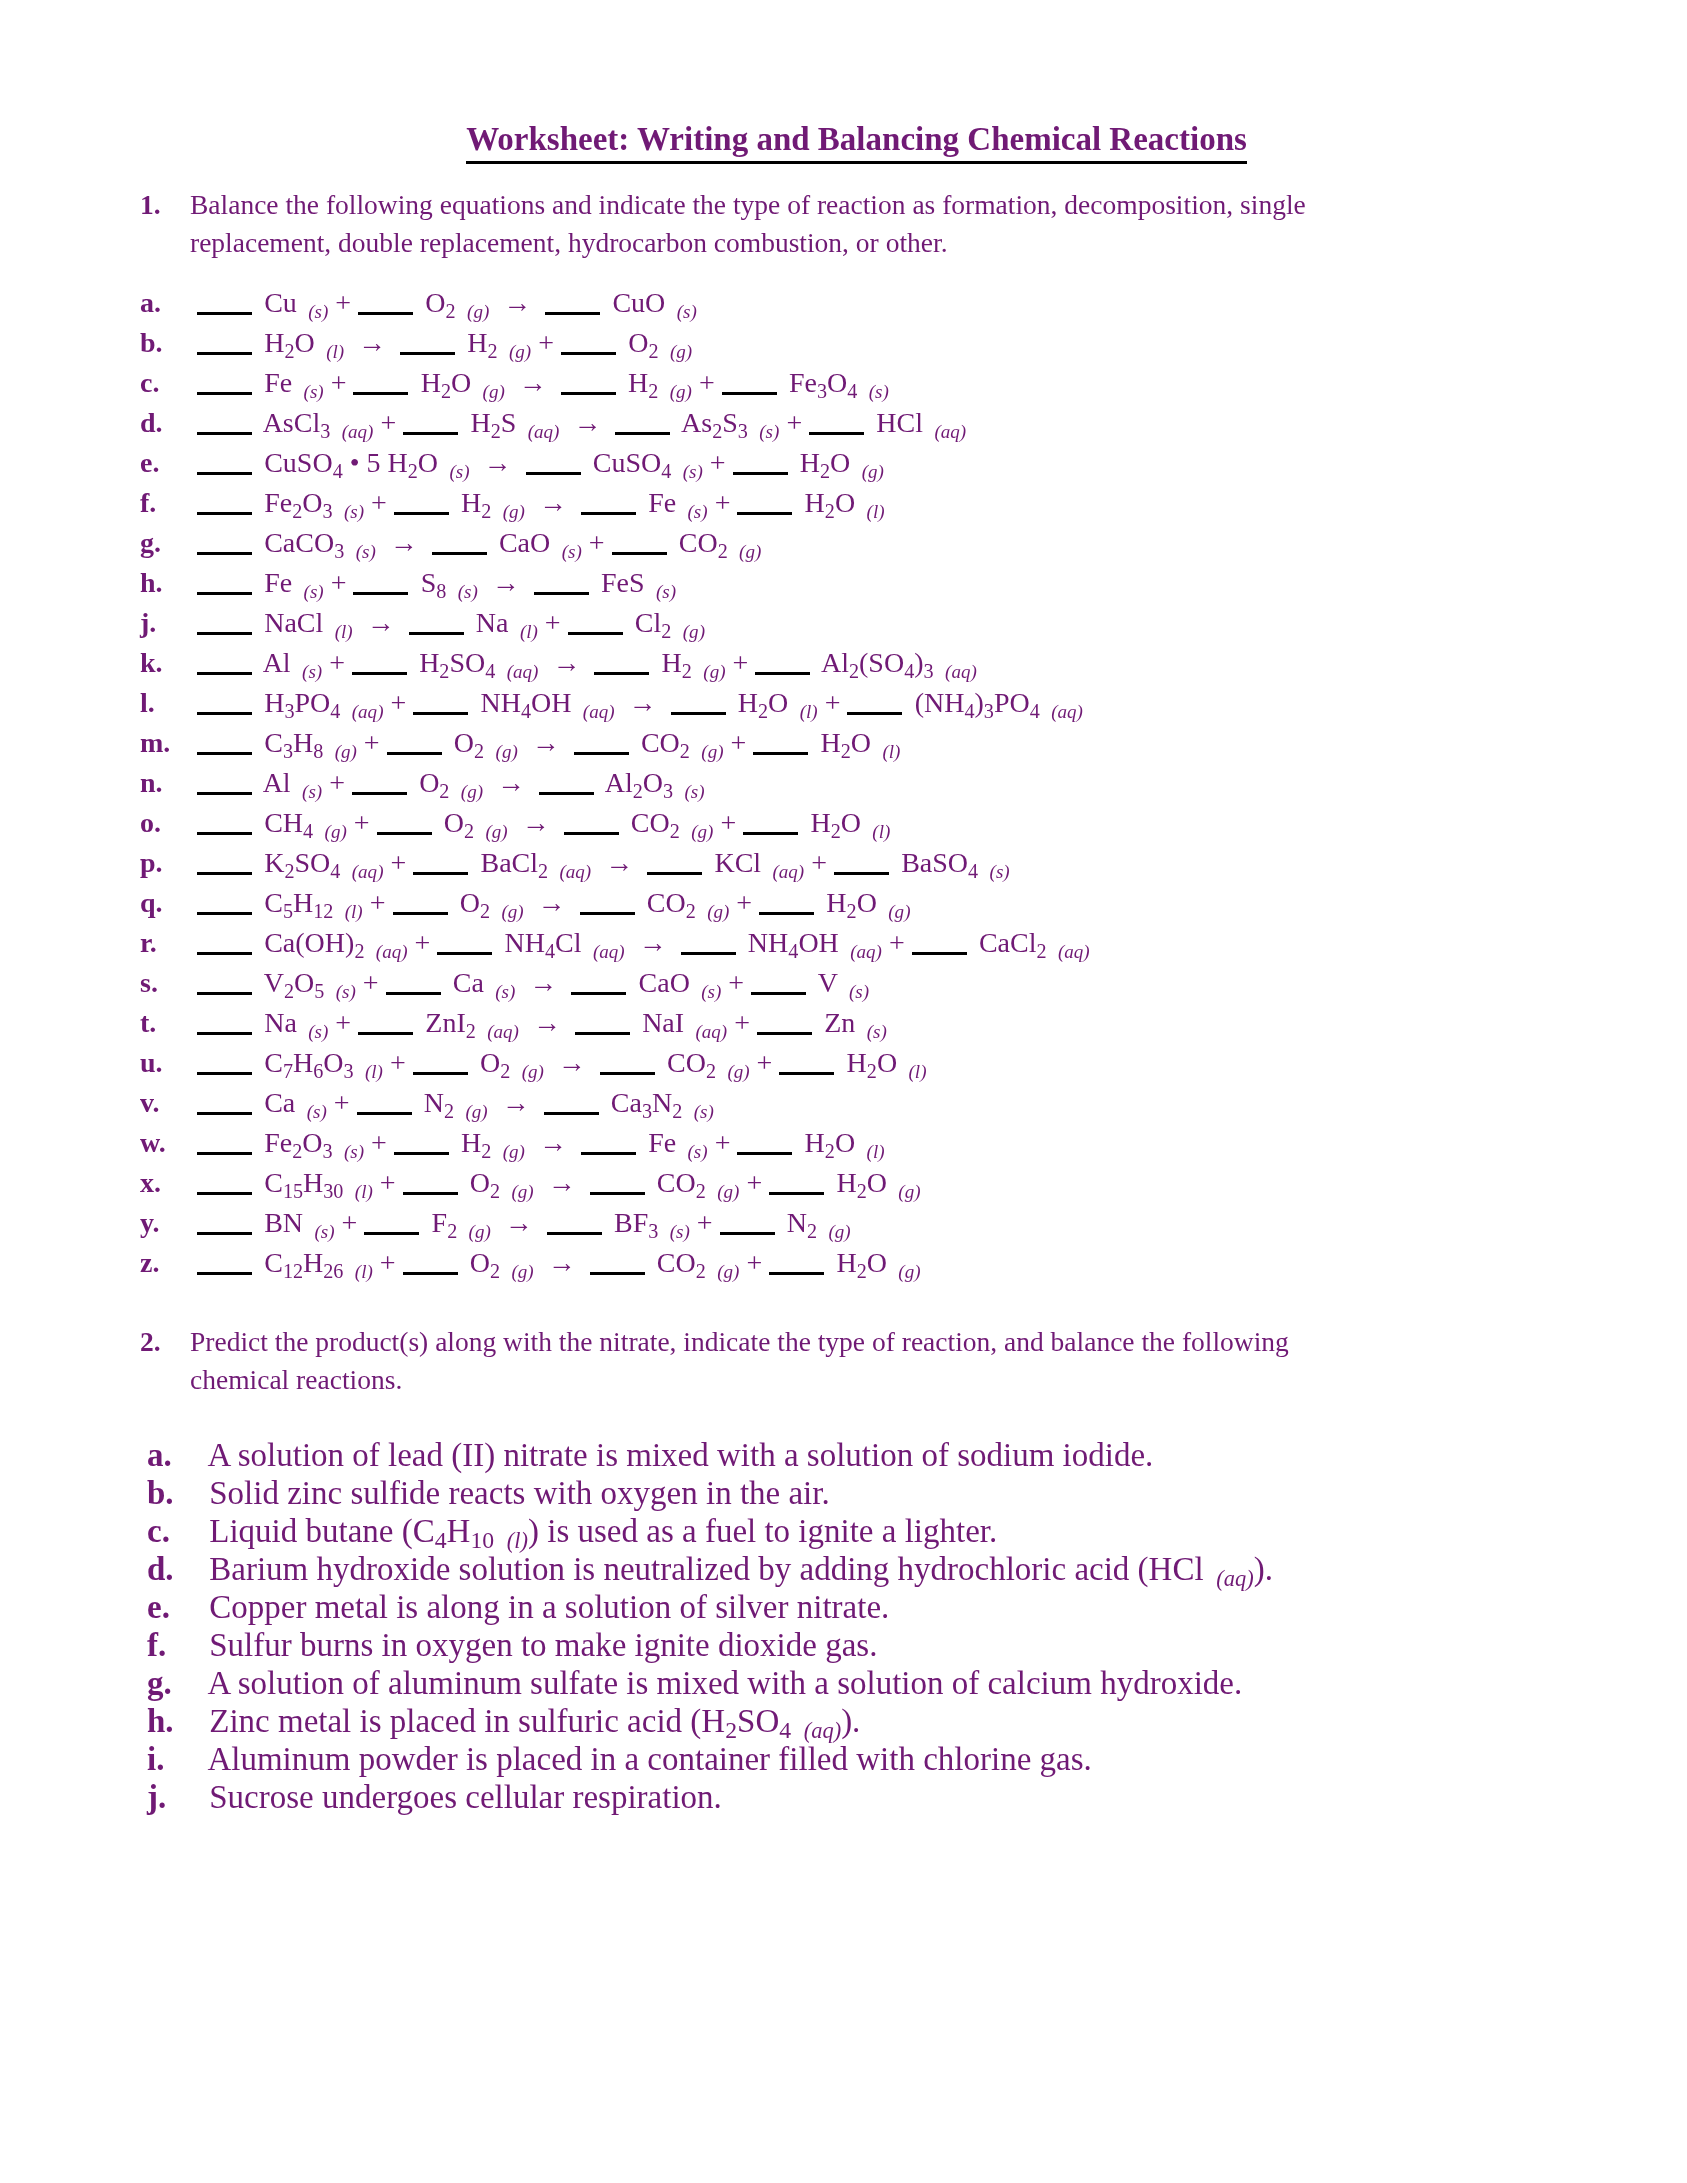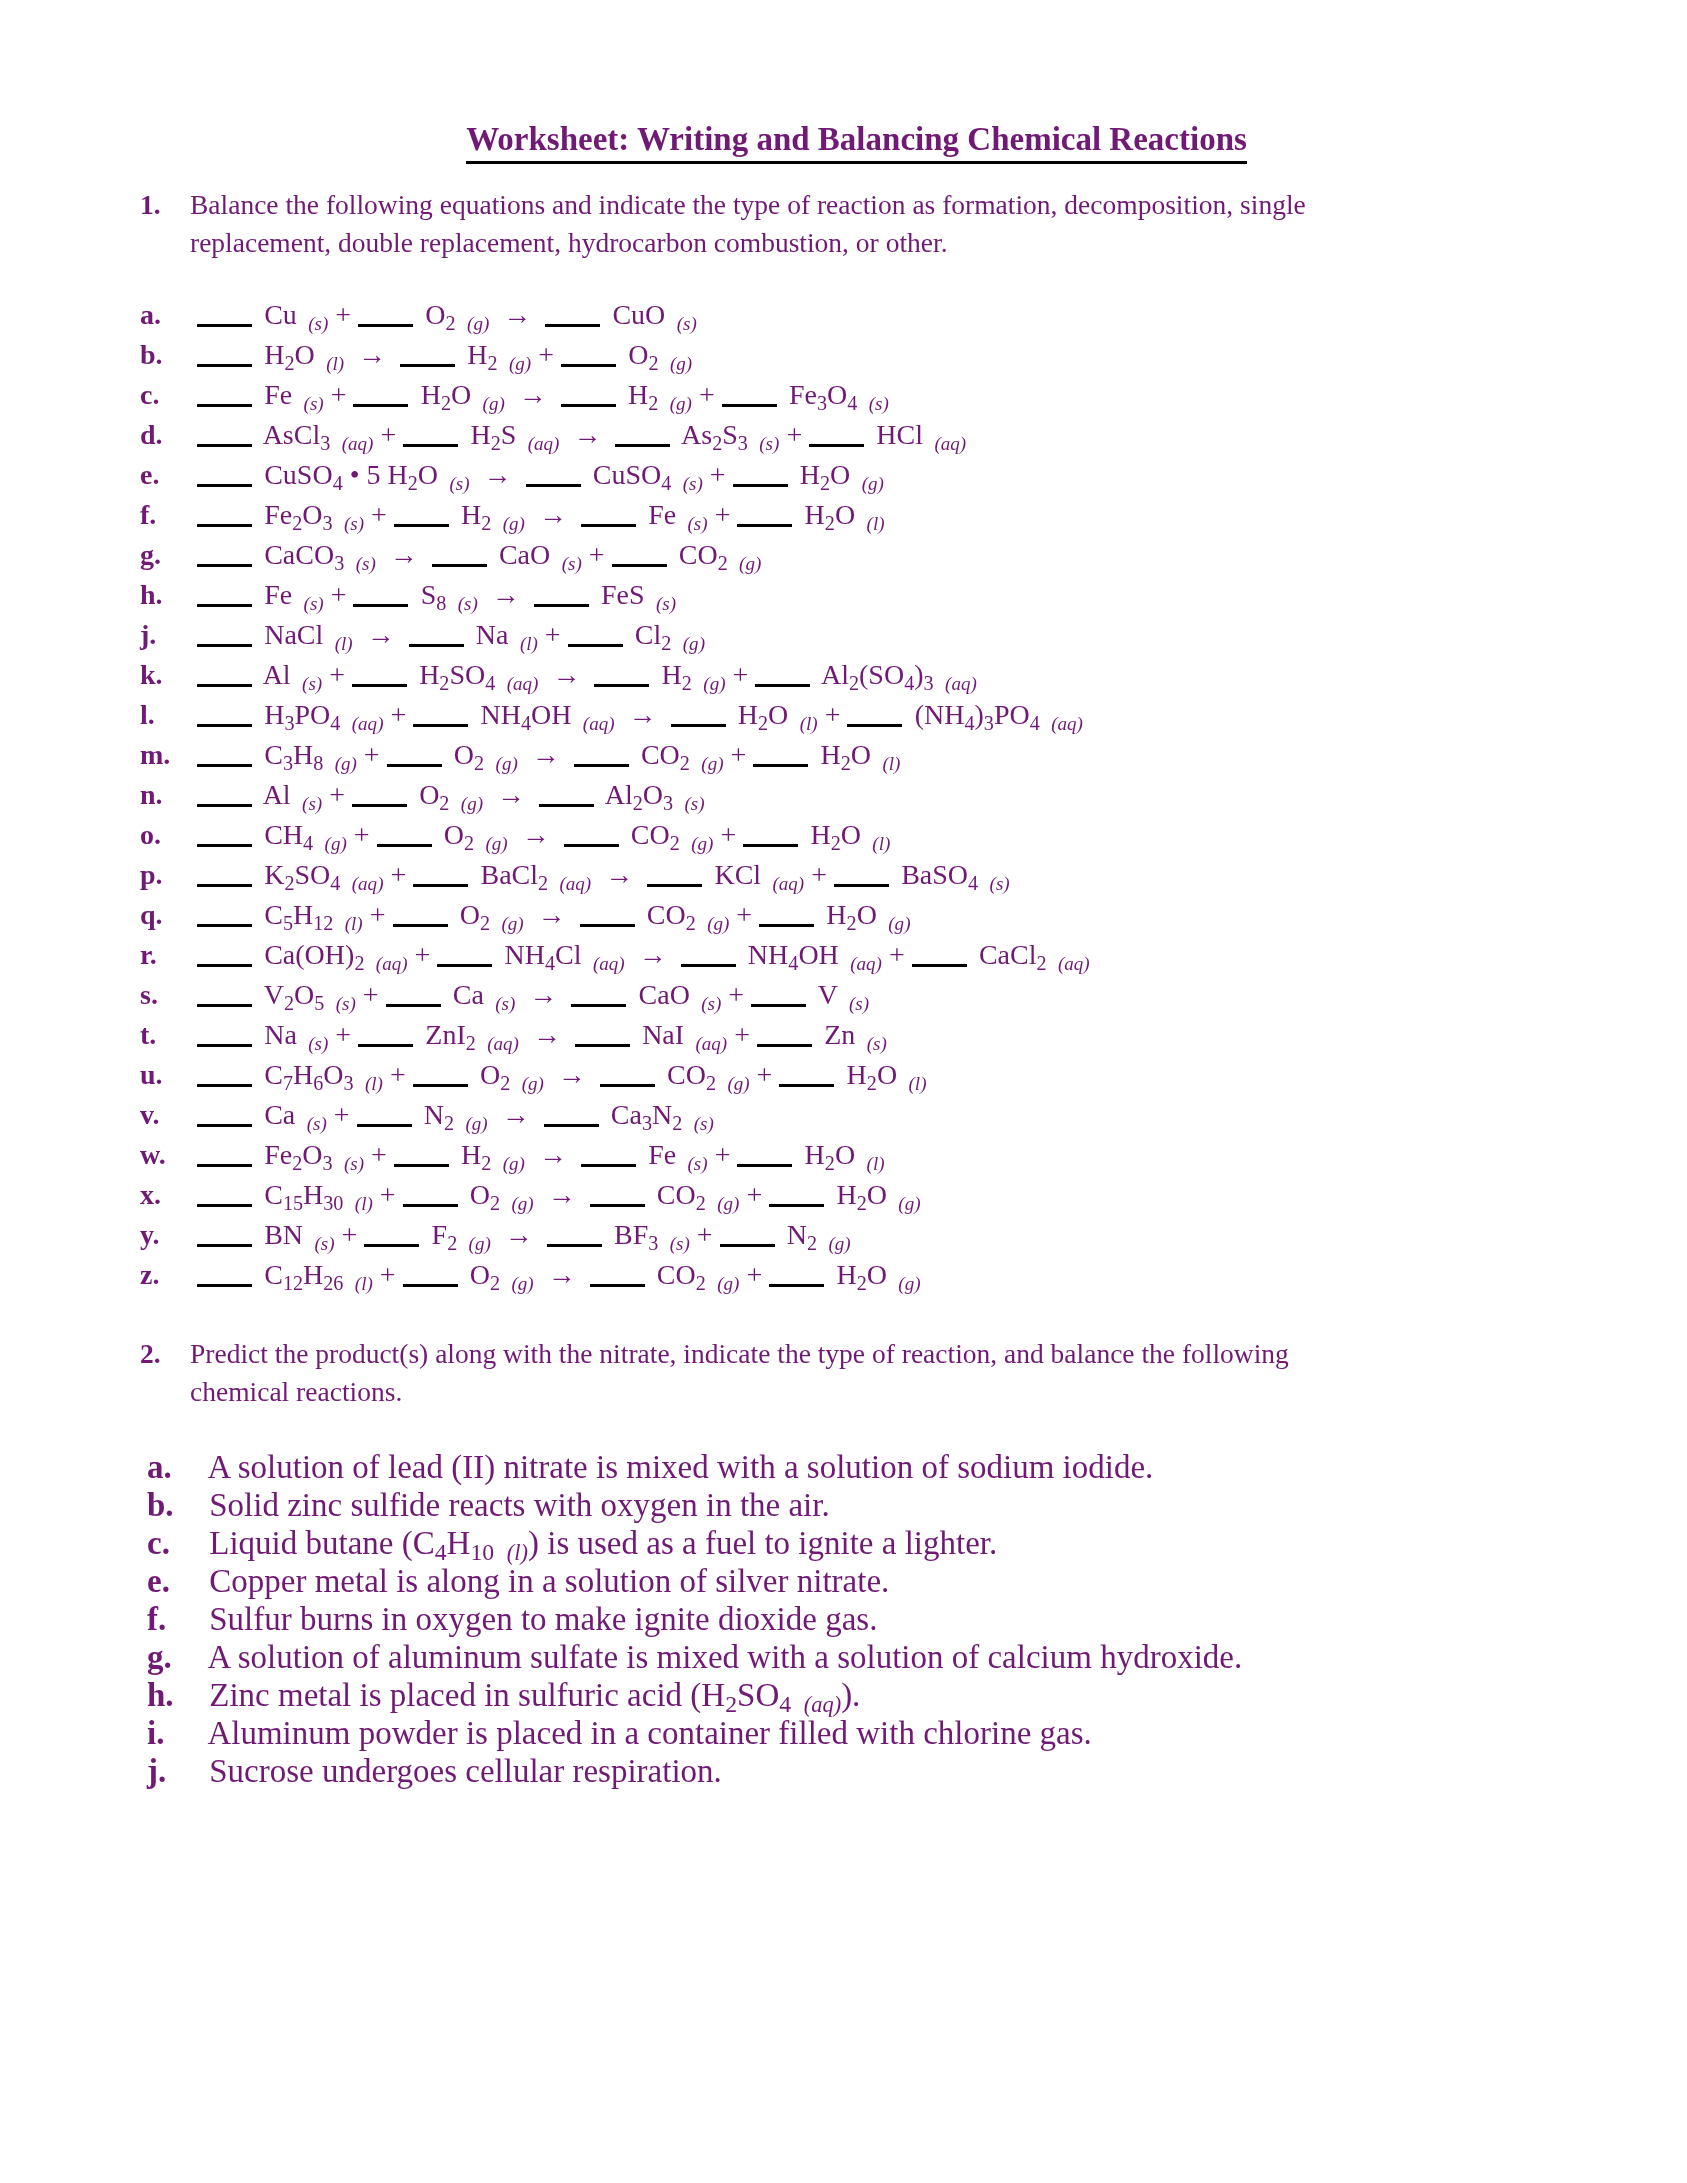--- a/index.html
+++ b/index.html
@@ -25,21 +25,21 @@
   .q { display:flex; }
   .q1 { margin-top:29px; }
   .q2 { margin-top:40px; }
   .qnum {
     flex:none; width:50px;
     font-weight:bold; font-size:27.5px; line-height:38px;
   }
   .qtext { font-size:27.5px; line-height:38px; }
   .qtext .pline { white-space:nowrap; }
 
-  .eq-list { margin-top:33px; font-size:28px; }
+  .eq-list { margin-top:21px; font-size:28px; }
   .eq-row { height:40px; line-height:40px; white-space:nowrap; }
   .eq-label { display:inline-block; width:50px; font-weight:bold; }
 
   .q2-list { margin-top:37px; font-size:33px; }
   .q2-row { height:38px; line-height:38px; white-space:nowrap; }
   .q2-label { display:inline-block; width:54px; margin-left:7px; font-weight:bold; }
 
   .blank {
     display:inline-block;
     width:55px; height:4.4px;
@@ -223,20 +223,24 @@
   <div class="q2-row">
     <span class="q2-label">b.</span>
     <span class="q2-text">Solid zinc sulfide reacts with oxygen in the air.</span>
   </div>
 
   <div class="q2-row">
     <span class="q2-label">c.</span>
     <span class="q2-text">Liquid butane (C<sub class="num">4</sub>H<sub class="num">10</sub> <span class="st">(l)</span>) is used as a fuel to ignite a lighter.</span>
   </div>
 
+  <div class="q2-row">
+    <span class="q2-label">d.</span>
+    <span class="q2-text">Barium hydroxide solution is neutralized by adding hydrochloric acid (HCl <span class="st">(aq)</span>).</span>
+  </div>
 
   <div class="q2-row">
     <span class="q2-label">e.</span>
     <span class="q2-text">Copper metal is along in a solution of silver nitrate.</span>
   </div>
 
   <div class="q2-row">
     <span class="q2-label">f.</span>
     <span class="q2-text">Sulfur burns in oxygen to make ignite dioxide gas.</span>
   </div>

